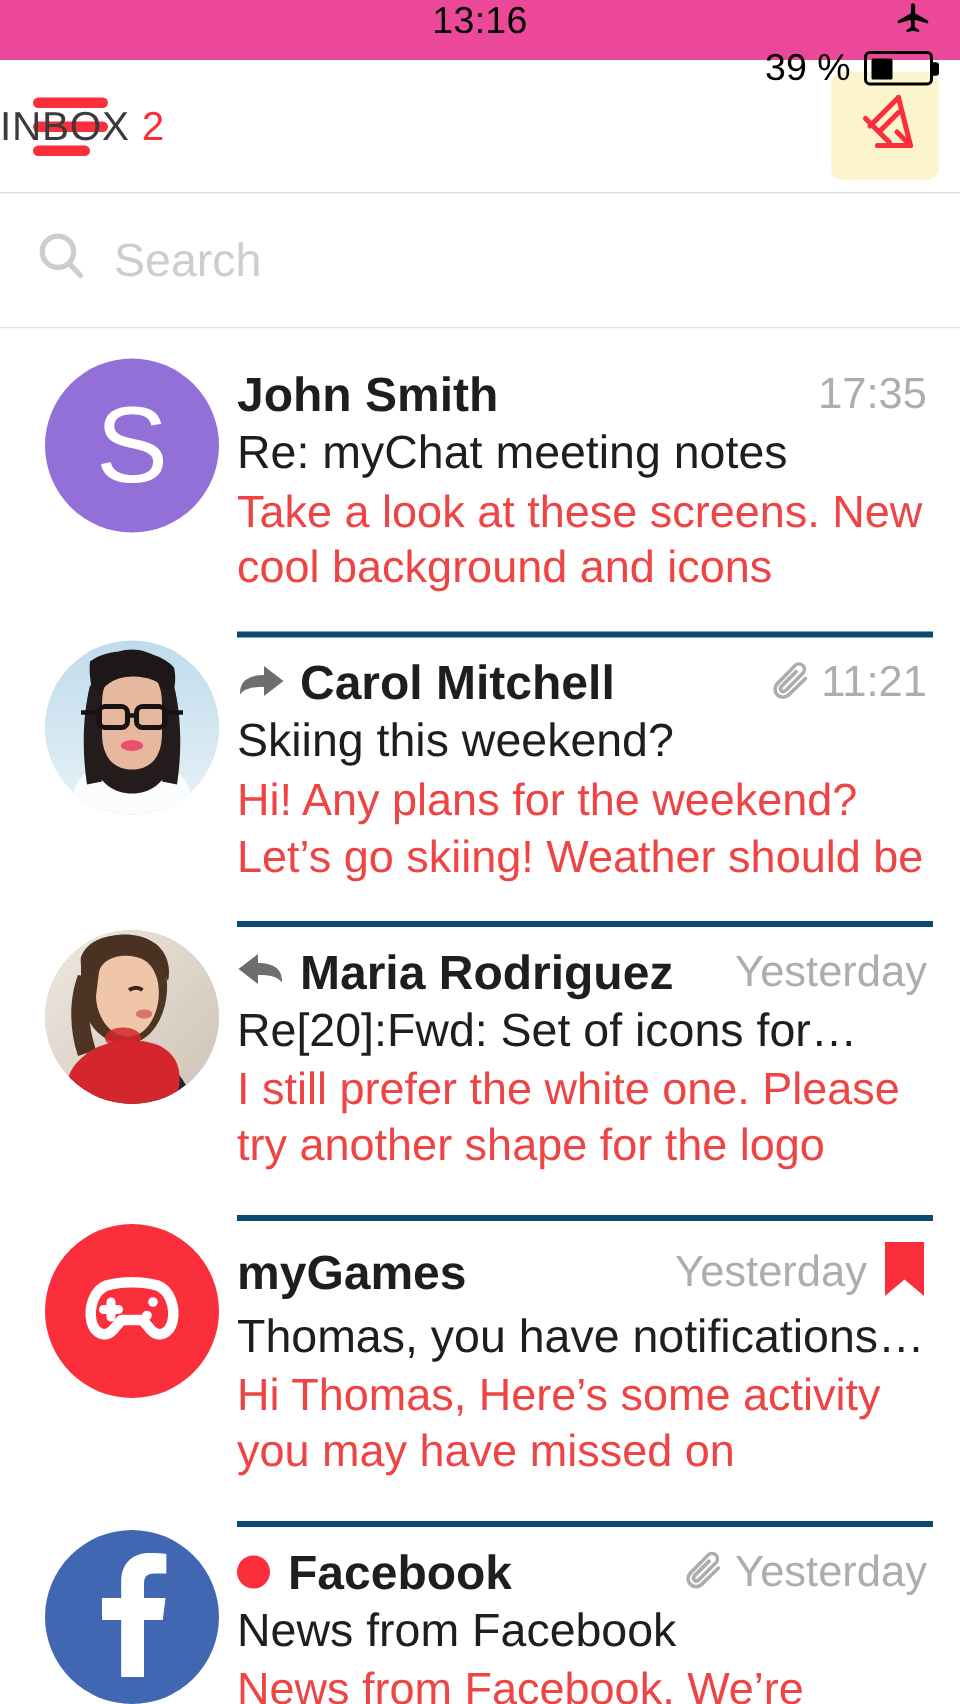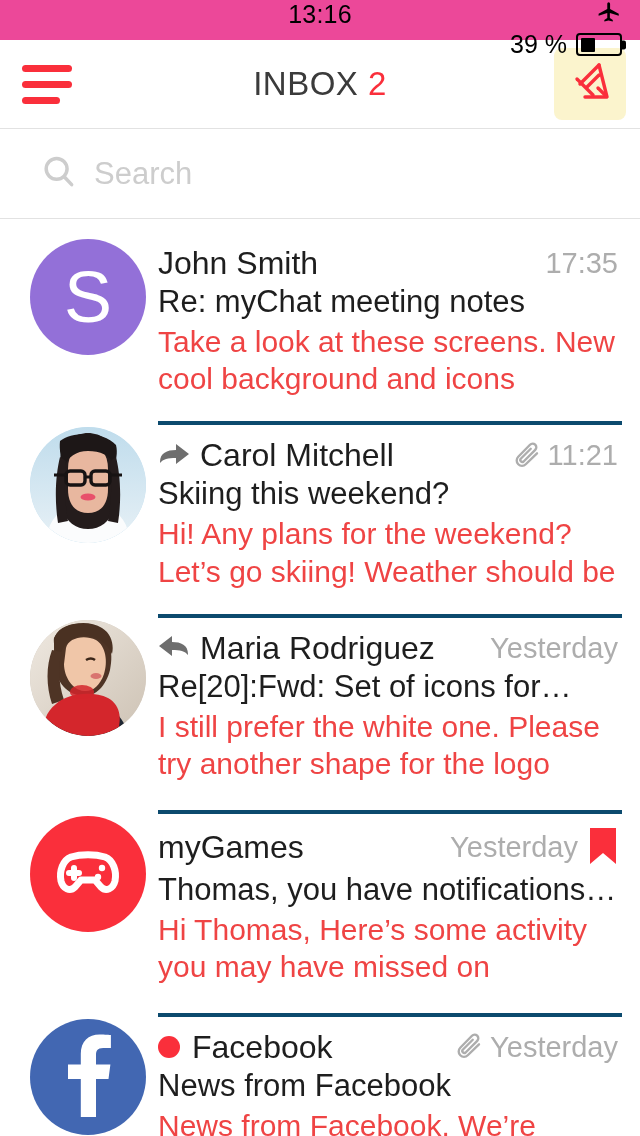--- a/index.html
+++ b/index.html
@@ -60,40 +60,40 @@
     cursor:pointer;
   }
   .menu-btn span{
     display:block; height:7px; border-radius:4px; background:#fa2f3b;
   }
   .menu-btn span:nth-child(1){ width:50px; }
   .menu-btn span:nth-child(2){ width:50px; }
   .menu-btn span:nth-child(3){ width:38px; }
 
   .nav-title{
-    position:absolute; left:0; right:0; text-align:center;
-    font-size:33px; font-weight:400; color:#3b3b3b;
+    position:absolute; left:0; right:0; text-align:left;
+    font-size:27px; font-weight:400; color:#3b3b3b;
     letter-spacing:0.5px;
   }
   .nav-title .count{ color:#fa2f3b; }
 
   .compose-btn{
     position:absolute; right:14px; top:50%;
     transform:translateY(-50%);
     width:72px; height:72px;
     background:#fbf4cd; border-radius:8px;
     display:flex; align-items:center; justify-content:center;
     cursor:pointer;
   }
 
   
   .search-bar{
     height:90px; width:100%;
     display:flex; align-items:center;
-    padding:0 40px;
+    padding:0 22px;
     border-bottom:1px solid #e2e2e2;
     background:#fff;
   }
   .search-input{
     border:none; outline:none; background:transparent;
     font-family:"Liberation Sans", sans-serif;
     font-size:31px; color:#555;
     margin-left:16px; width:100%;
   }
   .search-input::placeholder{ color:#cdcdcd; }
@@ -129,21 +129,21 @@
 
   .mail-top{
     display:flex; align-items:center; gap:0;
     white-space:nowrap; overflow:hidden;
   }
   .status-icon{
     flex:0 0 auto; display:inline-flex; align-items:center;
     margin-right:10px;
   }
   .sender{
-    font-size:32px; color:#1e1e1e; font-weight:400;
+    font-size:32px; color:#1e1e1e; font-weight:700;
     overflow:hidden; text-overflow:ellipsis;
   }
   .meta{
     margin-left:auto; display:flex; align-items:center; gap:6px;
     flex:0 0 auto; padding-left:14px;
   }
   .time{ font-size:29px; color:#adadad; }
   .subject{
     font-size:31px; color:#1e1e1e; margin-top:2px;
     white-space:nowrap; overflow:hidden; text-overflow:ellipsis;

